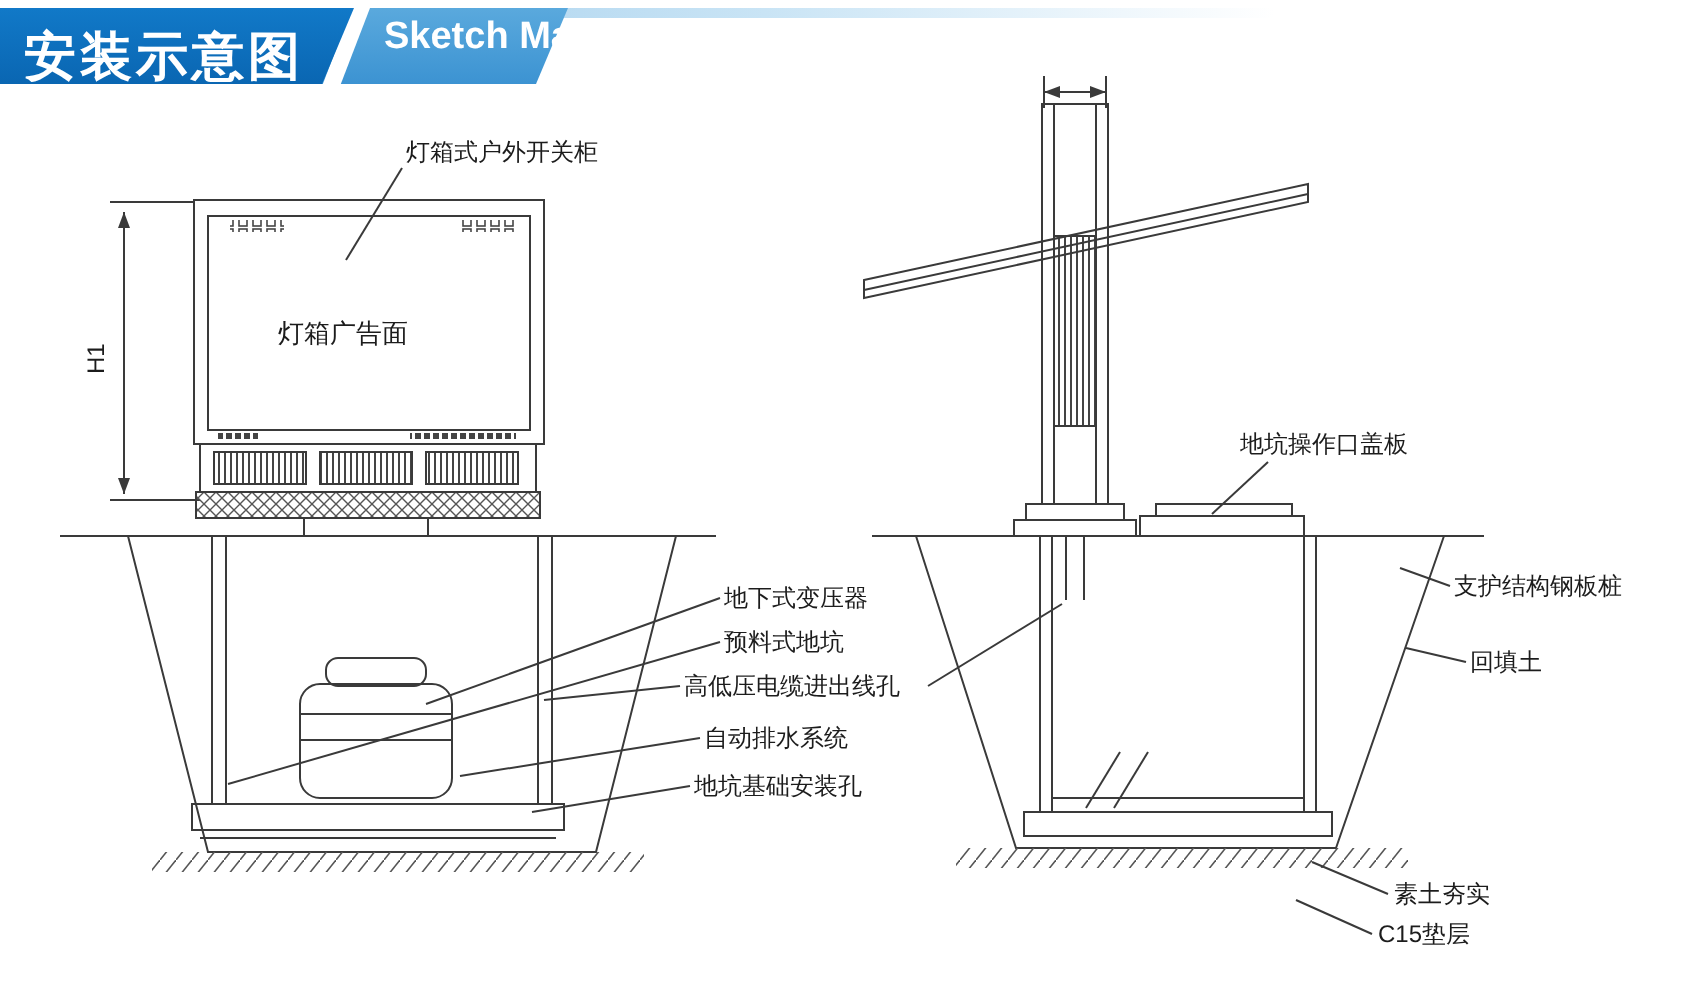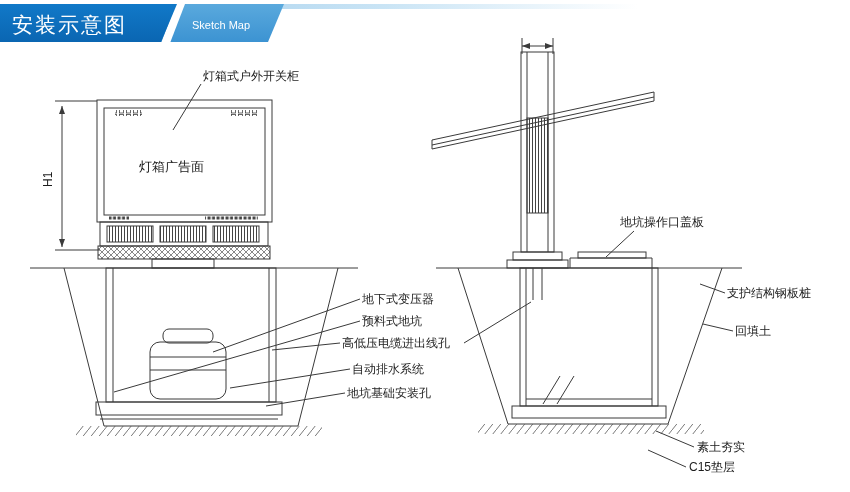--- a/index.html
+++ b/index.html
@@ -13,23 +13,23 @@
   .hdr-fade  { position:absolute; top:4px; left:0; width:100%; height:5px;
                background:linear-gradient(90deg,#8fc3e8 0%,#c9e4f5 45%,rgba(255,255,255,0) 75%); }
   .hdr-light { position:absolute; top:4px; left:0; width:284px; height:38px;
                background:linear-gradient(180deg,#5aa9dd,#3c93d2);
                clip-path:polygon(0 0,100% 0,calc(100% - 16px) 100%,0 100%); }
   .hdr-stripe{ position:absolute; top:4px; left:176px; width:9px; height:38px; background:#fff;
                transform:skewX(-21deg); transform-origin:top left; }
   .hdr-dark  { position:absolute; top:4px; left:0; width:177px; height:38px;
                background:linear-gradient(180deg,#1179c8,#0a66b2);
                clip-path:polygon(0 0,100% 0,calc(100% - 16px) 100%,0 100%); }
-  .hdr-title { position:absolute; top:11px; left:12px; color:#fff; font-size:21px;
-               font-weight:normal; letter-spacing:2px; z-index:6; }
-  .hdr-sub   { position:absolute; top:19px; left:192px; color:#fff; font-size:11px; z-index:6; }
+  .hdr-title { position:absolute; top:11px; left:12px; color:#fff; font-size:26px;
+               font-weight:bold; letter-spacing:2px; z-index:6; }
+  .hdr-sub   { position:absolute; top:8px; left:192px; color:#fff; font-size:19px; z-index:6;font-weight:bold; }
 
   
   svg .ln   { stroke:var(--line-color,#3a3a3a); fill:none; stroke-width:1; }
   svg .fl   { stroke:var(--line-color,#3a3a3a); stroke-width:1; }
   svg text.lbl { font-size:12px; fill:#1c1c1c; font-family:"Liberation Sans",sans-serif; }
   svg text.big { font-size:13px; }
 </style>
 </head>
 <body>
 

